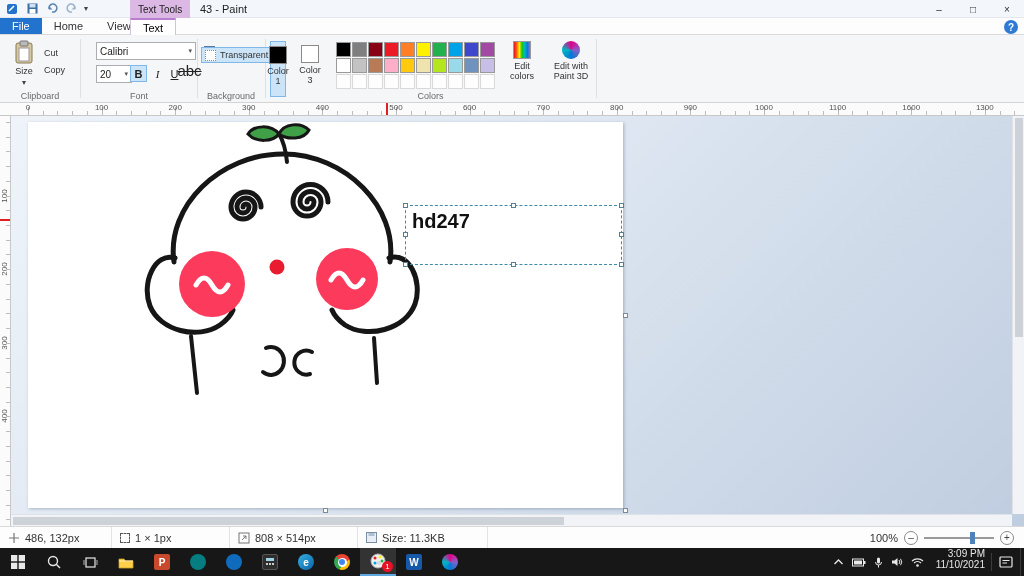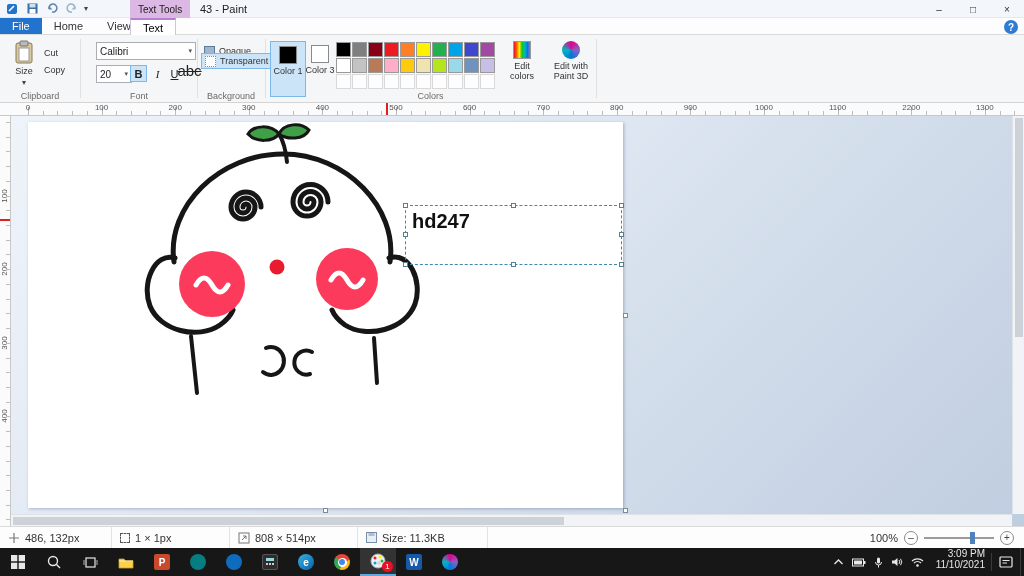--- a/index.html
+++ b/index.html
@@ -27,21 +27,21 @@
   .ribbon { position:absolute; top:35px; left:0; right:0; height:68px; background:#f5f6f7; border-bottom:1px solid #d4d4d4; font-size:9px; color:#333; }
   .grp-sep { position:absolute; top:4px; bottom:4px; width:1px; background:#e0e0e0; }
   .grp-label { position:absolute; bottom:1px; text-align:center; font-size:9px; color:#6a6a6a; }
   .big-btn { position:absolute; display:flex; flex-direction:column; align-items:center; justify-content:flex-start; gap:2px; text-align:center; }
   .small-btn { position:absolute; display:flex; align-items:center; gap:4px; font-size:9px; height:14px;flex-direction:column; }
   .combo { position:absolute; background:#fff; border:1px solid #abadb3; display:flex; align-items:center; justify-content:space-between; padding:0 3px; font-size:10px; color:#222;margin-left:8px; }
   .combo .caret { font-size:7px; color:#555; }
   .fmt-btn { position:absolute; width:17px; height:17px; display:flex; align-items:center; justify-content:center; font-size:11px; color:#222; }
   .pressed { background:var(--selection_blue); border:1px solid #7fb8e8; }
   .bg-opt { position:absolute; display:flex; align-items:center; gap:4px; height:16px; padding:0 3px; font-size:9px; }
-  .color-big { position:absolute; width:36px; height:56px; display:flex; flex-direction:column; align-items:center; padding-top:4px; gap:2px; font-size:9px; text-align:center; line-height:10px; }
+  .color-big { position:absolute; width:16px; height:56px; display:flex; flex-direction:column; align-items:center; padding-top:4px; gap:2px; font-size:9px; text-align:center; line-height:10px; }
   .color-swatch-big { width:18px; height:18px; border:1px solid #8a8a8a; }
   #palette { position:absolute; left:336px; top:7px; display:grid; grid-template-columns:repeat(10,15px); gap:1px; }
   .swatch { width:15px; height:15px; border:1px solid #9a9a9a; }
   .swatch-empty { border:1px solid #d9d9d9; background:#fdfdfd; }
   .icon18 { width:18px; height:18px; }
   .rainbow { background:linear-gradient(90deg,#e81224,#f7630c,#fff100,#16c60c,#00b7c3,#0078d7,#886ce4); border:1px solid #999; }
   .p3d { border-radius:50%; background:conic-gradient(#e3008c,#8661c5,#0078d7,#00b7c3,#e3008c); }
   .two-line { width:44px; line-height:10px; }
 
   
@@ -190,21 +190,21 @@
     <div class="fmt-btn pressed" style="left:130px; top:30px; font-weight:bold;">B</div>
     <div class="fmt-btn" style="left:149px; top:30px; font-style:italic; font-family:'Liberation Serif',serif;">I</div>
     <div class="fmt-btn" style="left:166px; top:30px; text-decoration:underline;">U</div>
     <div class="fmt-btn" style="left:182px; top:27px; width:15px; font-size:15px; text-decoration:line-through;">abc</div>
     <div class="grp-label" style="left:84px; width:110px;">Font</div>
 
     <div class="bg-opt" style="left:201px; top:8px;">
       <span style="width:11px;height:11px;background:#9fb6cd;border:1px solid #5a7a9a;display:inline-block;"></span>
       <span>Opaque</span>
     </div>
-    <div class="bg-opt pressed" style="left:201px; top:18px;">
+    <div class="bg-opt pressed" style="left:201px; top:12px;">
       <span style="width:11px;height:11px;background:#fff;border:1px dotted #8a8a8a;display:inline-block;"></span>
       <span>Transparent</span>
     </div>
     <div class="grp-label" style="left:197px; width:68px;">Background</div>
 
     <div class="color-big pressed" style="left:270px; top:6px;">
       <span class="color-swatch-big" style="background:#000;"></span>
       <span>Color 1</span>
     </div>
     <div class="color-big" style="left:302px; top:6px;">
@@ -261,21 +261,21 @@
         <span class="rh-num" style="left: 175.2px;">200</span>
         <span class="rh-num" style="left: 248.8px;">300</span>
         <span class="rh-num" style="left: 322.4px;">400</span>
         <span class="rh-num" style="left: 396px;">500</span>
         <span class="rh-num" style="left: 469.6px;">600</span>
         <span class="rh-num" style="left: 543.2px;">700</span>
         <span class="rh-num" style="left: 616.8px;">800</span>
         <span class="rh-num" style="left: 690.4px;">900</span>
         <span class="rh-num" style="left: 764px;">1000</span>
         <span class="rh-num" style="left: 837.6px;">1100</span>
-        <span class="rh-num" style="left: 911.2px;">2200</span>
+        <span class="rh-num" style="left: 911.2px;">1600</span>
         <span class="rh-num" style="left: 984.8px;">1300</span>
       </div>
     <div class="marker-h" style="left:386px;"></div>
   </div>
 
   <div class="workspace">
     <div class="canvas">
       <svg width="595" height="386" viewBox="0 0 595 386">
 
         <path class="stroke-thin" d="M 259 40 C 258 30 256 20 251 12"></path>

